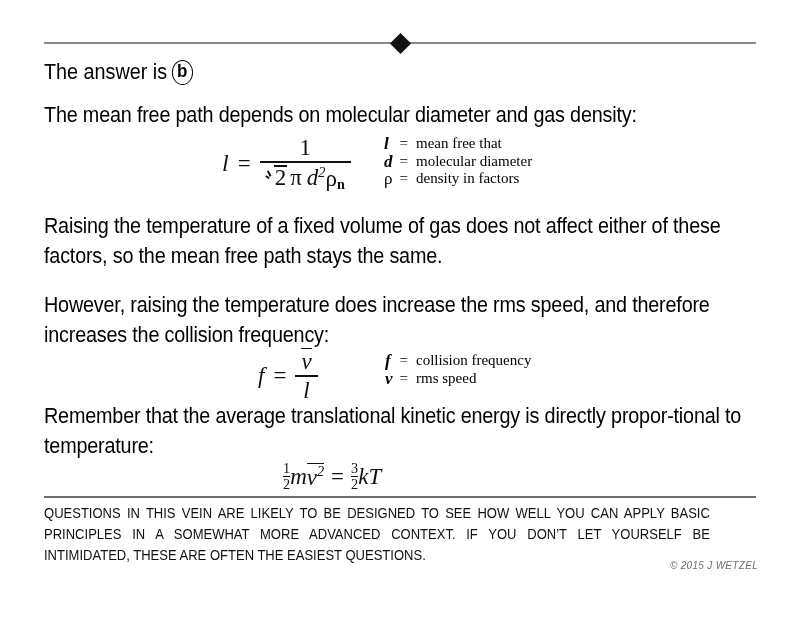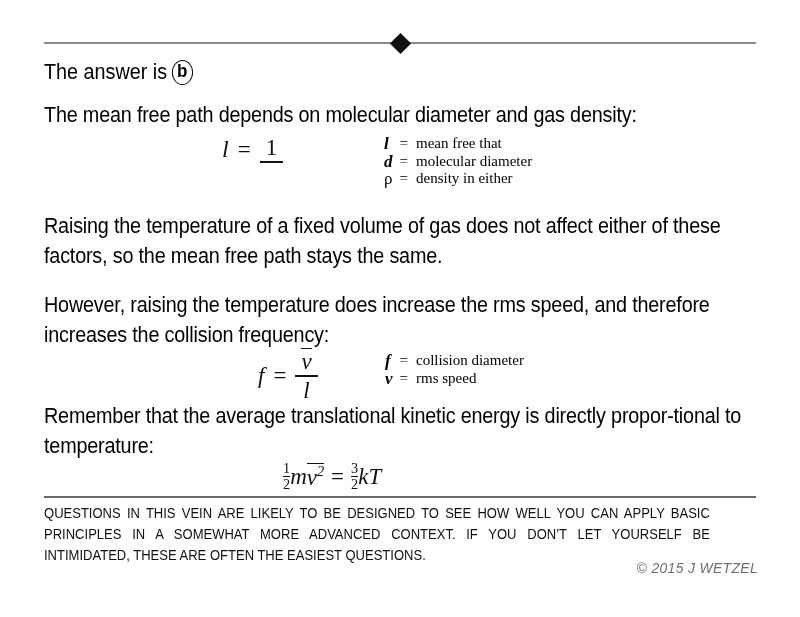--- a/index.html
+++ b/index.html
@@ -256,21 +256,21 @@
     text-align: justify;
     transform: scaleX(0.93);
     transform-origin: left top;
   }
   .copyright {
     position: absolute;
     right: 42px;
     top: 560px;
     font-family: "Liberation Sans", sans-serif;
     font-style: italic;
-    font-size: 14px;
+    font-size: 10px;
     color: #6f6f6f;
     letter-spacing: 0.3px;
   }
 </style>
 </head>
 <body>
 
 <div class="slide">
 
   <div class="top-rule-wrap">
@@ -284,39 +284,42 @@
   </div>
 
   <div class="body-text p1">The mean free path depends on molecular diameter and gas density:</div>
 
   <div class="math eq1">
     <span class="lhs">l</span>
     <span class="eqsign">=</span>
     <span class="frac">
       <span class="num">1</span>
       <span class="bar"></span>
+      <span class="den">
+        <span class="sqrt"><span class="rad-top"></span><span>2</span></span><span style="margin-left:4px;">π</span><span class="mi" style="margin-left:5px;">d</span><sup class="exp">2</sup><span>ρ</span><sub class="sb">n</sub>
+      </span>
     </span>
   </div>
 
   <table class="legend legend1">
     <tbody>
         <tr>
       <td class="sym">l</td>
       <td class="eqc">=</td>
       <td class="def">mean free that</td>
     </tr>
     <tr>
       <td class="sym">d</td>
       <td class="eqc">=</td>
       <td class="def">molecular diameter</td>
     </tr>
     <tr>
       <td class="sym upright">ρ</td>
       <td class="eqc">=</td>
-      <td class="def">density in either</td>
+      <td class="def">density in factors</td>
     </tr>
   </tbody>
     </table>
 
   <div class="body-text p2">Raising the temperature of a fixed volume of gas does not affect either of these factors, so the mean free path stays the same.</div>
 
   <div class="body-text p3">However, raising the temperature does increase the rms speed, and therefore increases the collision frequency:</div>
 
   <div class="math eq2">
     <span class="lhs">f</span>
@@ -326,21 +329,21 @@
       <span class="bar"></span>
       <span class="den mi">l</span>
     </span>
   </div>
 
   <table class="legend legend2">
     <tbody>
         <tr>
       <td class="sym">f</td>
       <td class="eqc">=</td>
-      <td class="def">collision diameter</td>
+      <td class="def">collision frequency</td>
     </tr>
     <tr>
       <td class="sym">v</td>
       <td class="eqc">=</td>
       <td class="def">rms speed</td>
     </tr>
   </tbody>
     </table>
 
   <div class="body-text p4">Remember that the average translational kinetic energy is directly propor-tional to temperature:</div>

